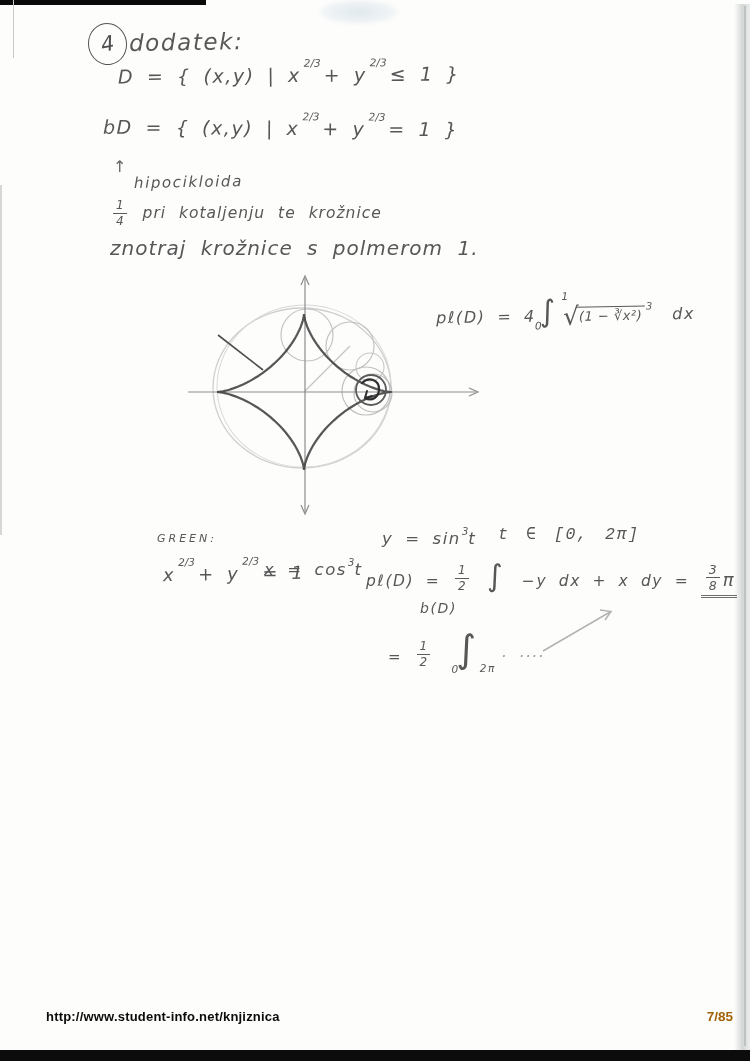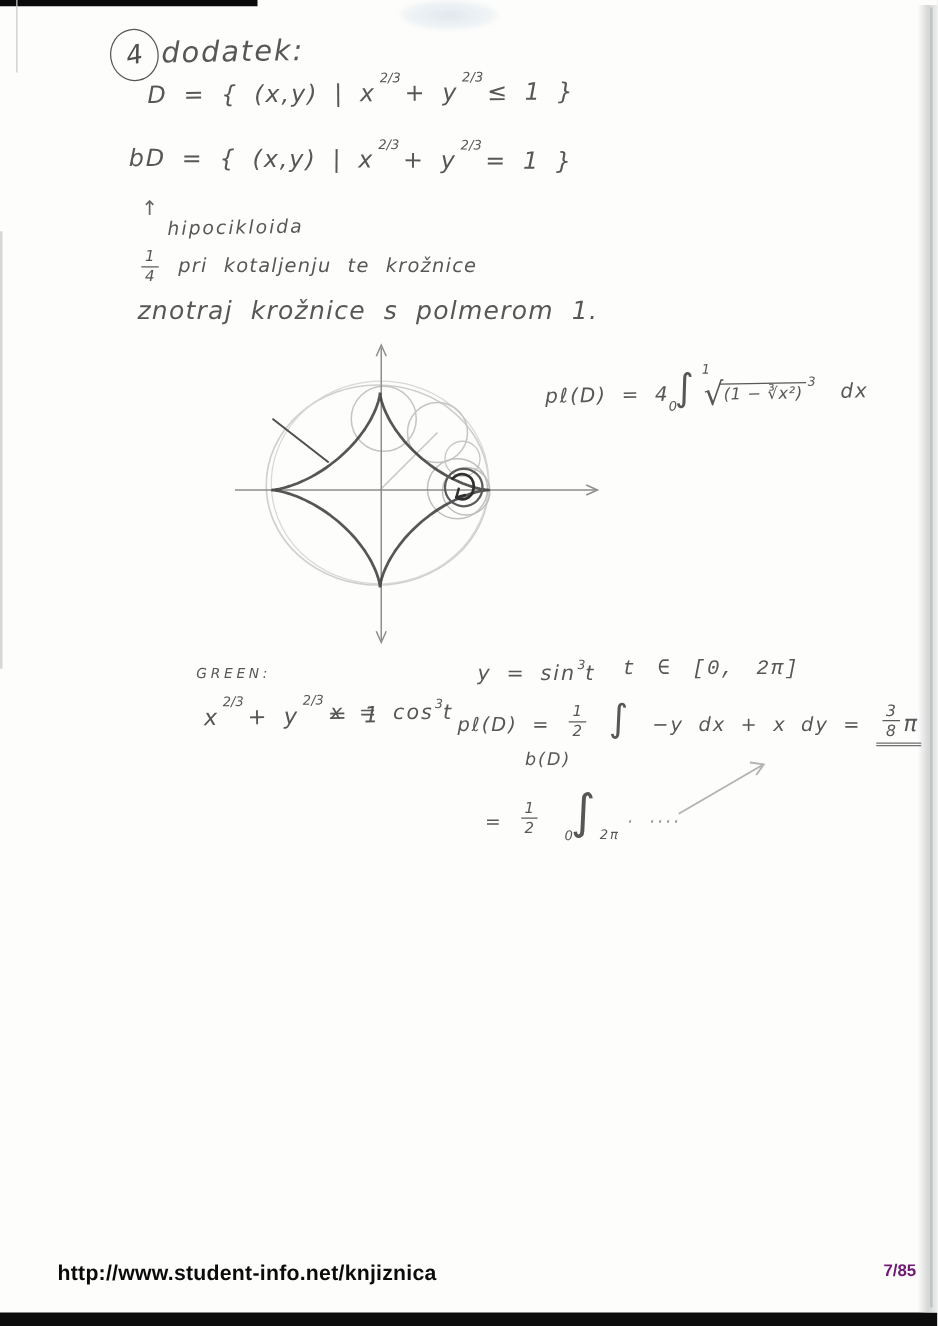--- a/index.html
+++ b/index.html
@@ -30,23 +30,23 @@
   .rad{font-style:normal;font-size:25px;vertical-align:-4px;margin-right:-3px;letter-spacing:0;}
   .radbar{border-top:1.4px solid #585858;padding:1px 3px 0;font-size:13px;letter-spacing:.5px;word-spacing:0;}
   .dblu{display:inline-block;border-bottom:3px double #6f6f6f;padding:0 2px 3px;}
   .fbox{display:inline-block;border:1.5px solid #767676;border-radius:2px;
         padding:4px 7px 5px;margin-left:6px;transform:rotate(-1deg);}
   .circ-num{position:absolute;left:88px;top:23px;width:37px;height:40px;border:1.7px solid #565656;
             border-radius:50%;transform:rotate(-10deg);display:flex;align-items:center;justify-content:center;
             font-size:21px;font-style:italic;color:#4f4f4f;}
   
   .footer-url{position:absolute;left:46px;top:1009px;font-family:"Liberation Sans",sans-serif;
-              font-weight:bold;font-size:17px;color:#0b0b0b;letter-spacing:.2px;}
+              font-weight:bold;font-size:13px;color:#0b0b0b;letter-spacing:.2px;}
   .footer-page{position:absolute;right:17px;top:1009px;font-family:"Liberation Sans",sans-serif;
-               font-weight:bold;font-size:13.5px;color:#701a75;}
+               font-weight:bold;font-size:13.5px;color:#a16207;}
   svg{position:absolute;overflow:visible;}
 </style>
 </head>
 <body>
 
 <div class="page">
 
   <div class="bar-top"></div>
   <div class="bar-bottom"></div>
   <div class="edge-right"></div>

